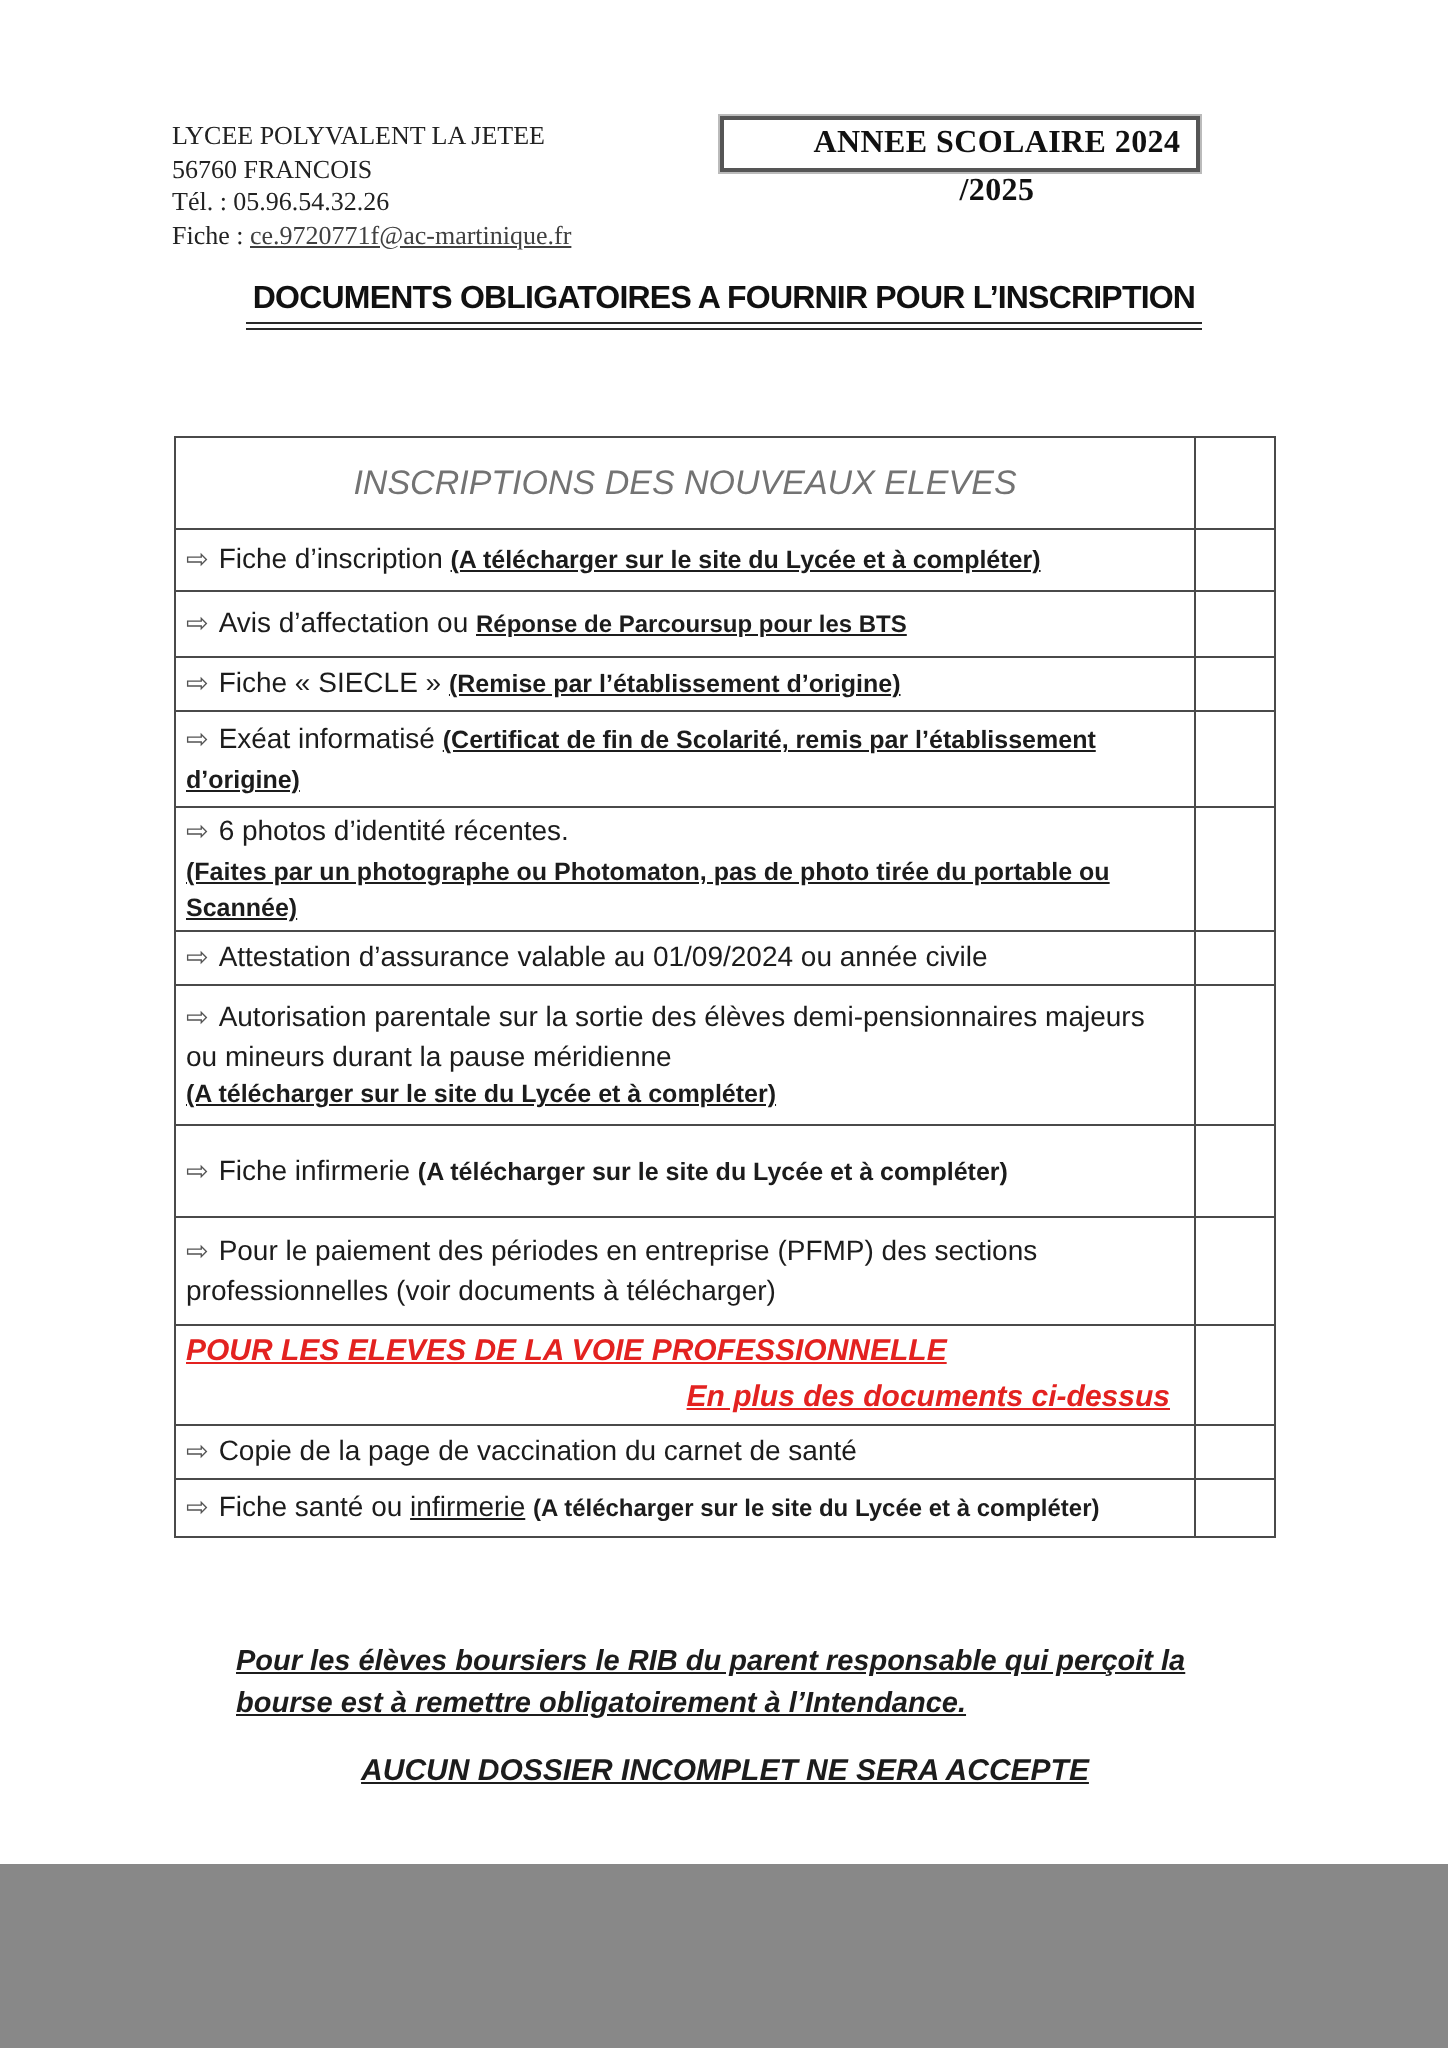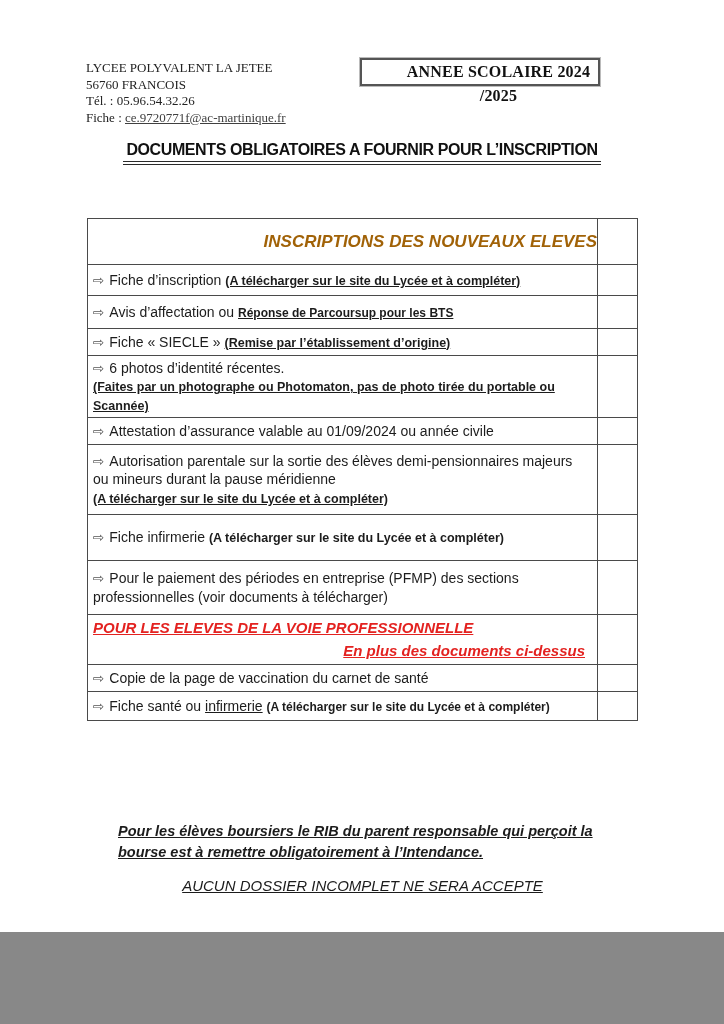--- a/index.html
+++ b/index.html
@@ -28,21 +28,21 @@
   }
   
   table.doc-table {
     position:absolute; left:87px; top:218px; width:551px;
     border-collapse:collapse; table-layout:fixed;
   }
   .doc-table td { border:1.5px solid #4a4a4a; vertical-align:middle; }
   .doc-cell { padding:2px 6px 2px 5px; font-size:14px; line-height:1.32; }
   .check-cell { width:40px; }
   .section-header-cell {
-    text-align:right; color:#a16207; font-weight:bold; font-style:italic; font-size:17px;
+    text-align:center; color:#737373; font-weight:normal; font-style:italic; font-size:17px;
   }
   .arrow { font-family:"DejaVu Sans", sans-serif; color:#555; margin-right:5px; font-size:13.5px; }
   .sub { font-weight:bold; font-size:12.5px; }
   .sub-sm { font-weight:bold; font-size:12px; }
   .u { text-decoration:underline; }
   .emph { font-weight:bold; font-size:12px; text-decoration:underline; }
   .center-line { text-align:left; }
   .red-line {
     color:#e32220; font-weight:bold; font-style:italic; font-size:15px;
     text-decoration:underline; line-height:1.5;
@@ -52,21 +52,21 @@
   tr.h48{height:48px} tr.h62{height:62px} tr.h70{height:70px} tr.h54{height:54px}
   tr.h50{height:50px} tr.h29{height:29px}
   
   .note-boursiers {
     position:absolute; left:118px; top:821px; width:512px;
     font-size:14.5px; font-weight:bold; font-style:italic; line-height:1.45;
   }
   .note-boursiers span { text-decoration:underline; }
   .note-warning {
     position:absolute; left:87px; top:877px; width:551px; text-align:center;
-    font-size:15px; font-weight:normal; font-style:italic; text-decoration:underline;
+    font-size:15px; font-weight:bold; font-style:italic; text-decoration:underline;
   }
 </style>
 </head>
 <body>
 
 <div class="page">
 
   <div class="contact">
     <div>LYCEE POLYVALENT LA JETEE</div>
     <div>56760 FRANCOIS</div>
@@ -104,20 +104,27 @@
     </tr>
 
     <tr class="h27">
       <td class="doc-cell">
         <span class="arrow">⇨</span><span>Fiche « SIECLE »</span>
         <span class="sub u">(Remise par l’établissement d’origine)</span>
       </td>
       <td class="check-cell"></td>
     </tr>
 
+    <tr class="h48">
+      <td class="doc-cell">
+        <span class="arrow">⇨</span><span>Exéat informatisé</span>
+        <span class="sub u">(Certificat de fin de Scolarité, remis par l’établissement d’origine)</span>
+      </td>
+      <td class="check-cell"></td>
+    </tr>
 
     <tr class="h62">
       <td class="doc-cell">
         <div><span class="arrow">⇨</span><span>6 photos d’identité récentes.</span></div>
         <div class="center-line"><span class="sub u">(Faites par un photographe ou Photomaton, pas de photo tirée du portable ou Scannée)</span></div>
       </td>
       <td class="check-cell"></td>
     </tr>
 
     <tr class="h27">

